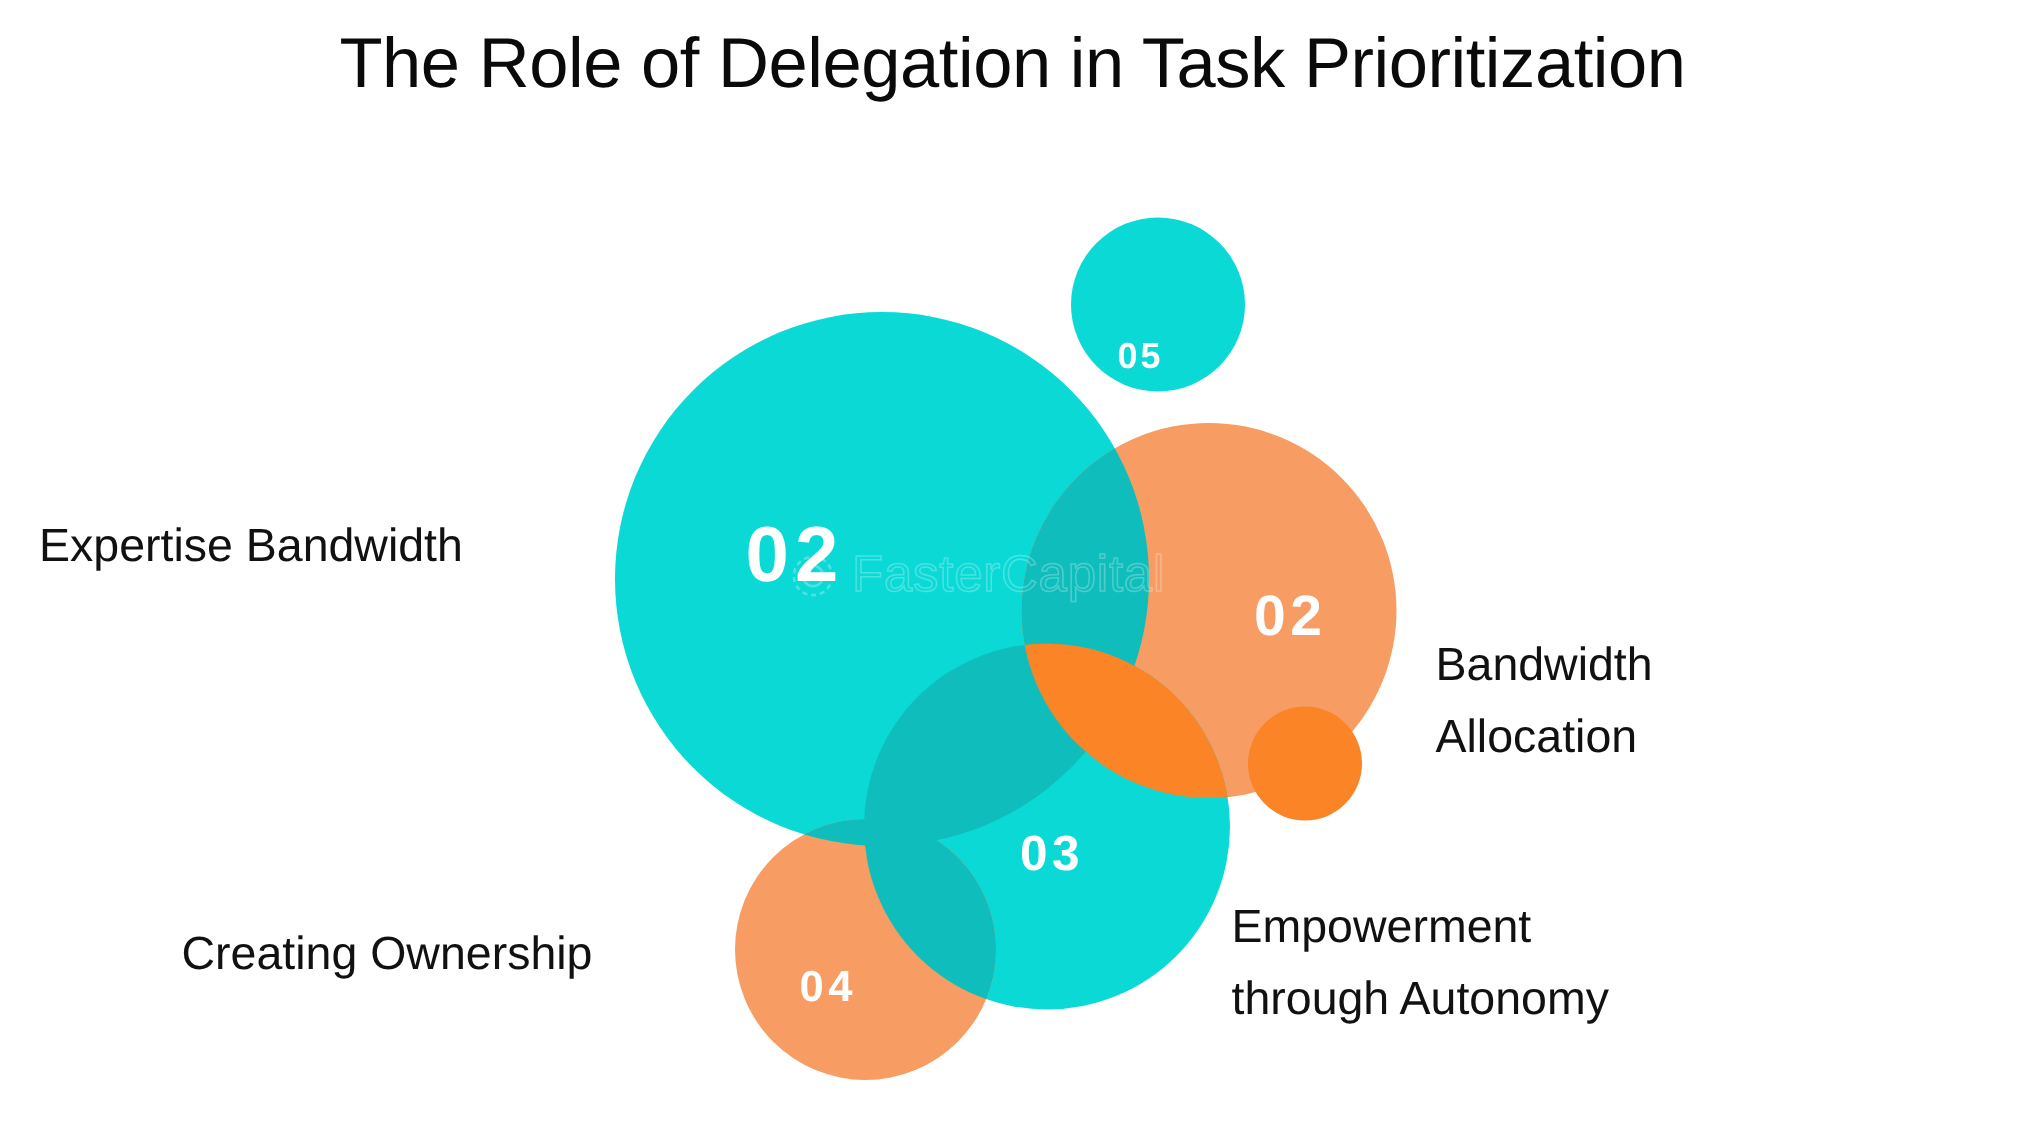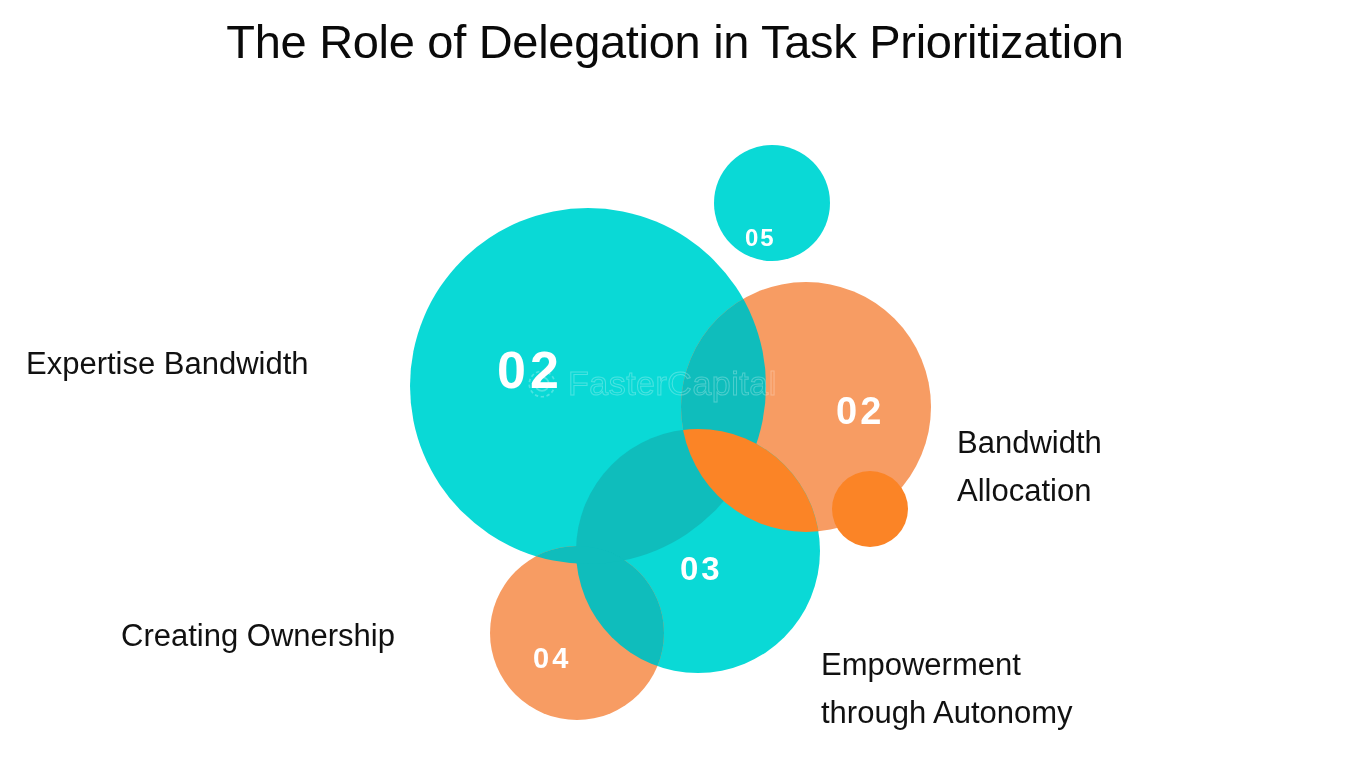--- a/index.html
+++ b/index.html
@@ -62,21 +62,21 @@
     font-size: 31px;
     font-weight: 400;
     color: #111111;
     line-height: 1.55;
     white-space: pre-line;
   }
   .label-expertise   { left: 26px;  top: 340px; }
   .label-feedback    { left: 851px; top: 174px; }
   .label-bandwidth   { left: 957px; top: 382px; margin-top: 37px; }
   .label-ownership   { left: 121px; top: 612px; }
-  .label-empowerment { left: 821px; top: 594px; margin-top: 47px; }
+  .label-empowerment { left: 821px; top: 594px; }
 
   .watermark {
     position: absolute;
     left: 525px;
     top: 364px;
     display: flex;
     align-items: center;
     gap: 9px;
     opacity: 0.30;
     pointer-events: none;

